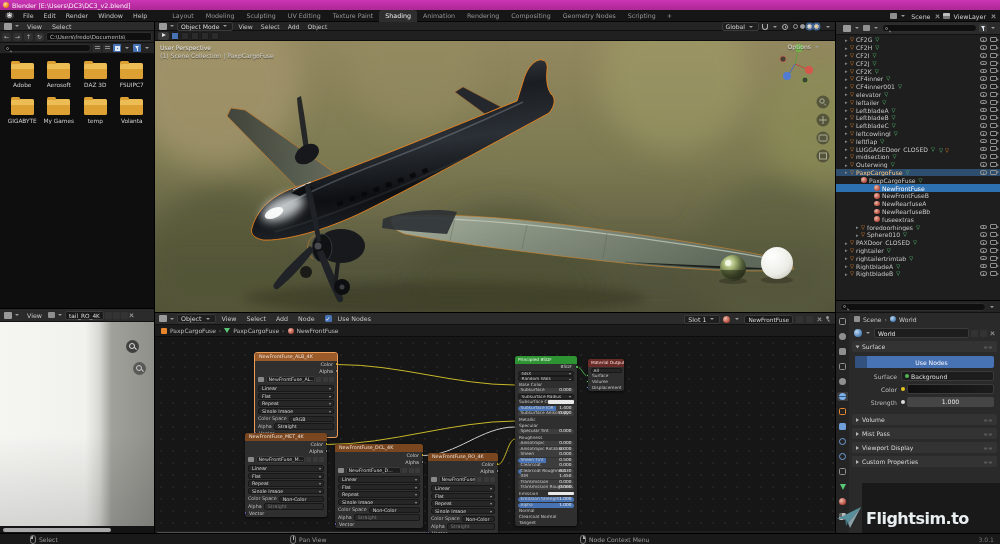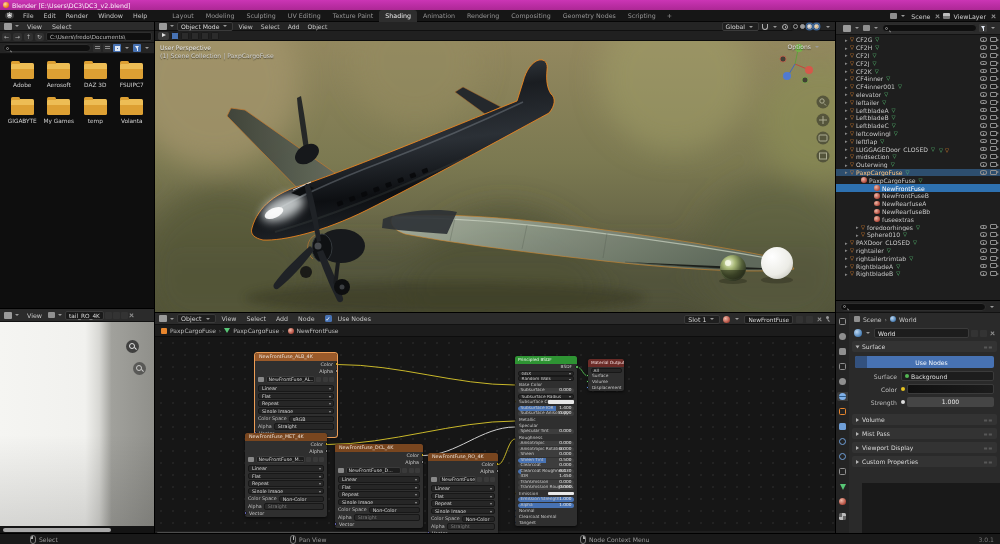--- a/index.html
+++ b/index.html
@@ -1496,14 +1496,22 @@
         <i class="mouse m-m"></i>
         <b>Pan View</b>
       </span>
     <span class="hint" style="left:580px">
         <i class="mouse m-r"></i>
         <b>Node Context Menu</b>
       </span>
     <span class="version">3.0.1</span>
   </div>
 
+  <div class="watermark">
+    <svg width="26" height="24" viewBox="0 0 26 24">
+      <polygon points="1,13 25,1 12,17 9,13" fill="#57909b"></polygon>
+      <polygon points="12,17 25,1 14,22" fill="#8aa0a8"></polygon>
+      <polygon points="9,13 12,17 10,20" fill="#3d6a74"></polygon>
+    </svg>
+    <span>Flightsim.to</span>
+  </div>
 
 </div>
 
 </body></html>

